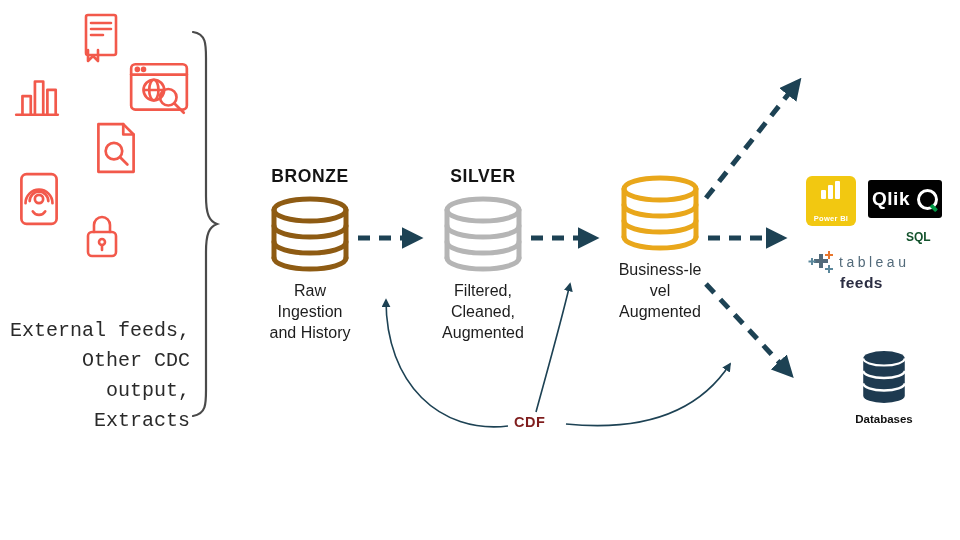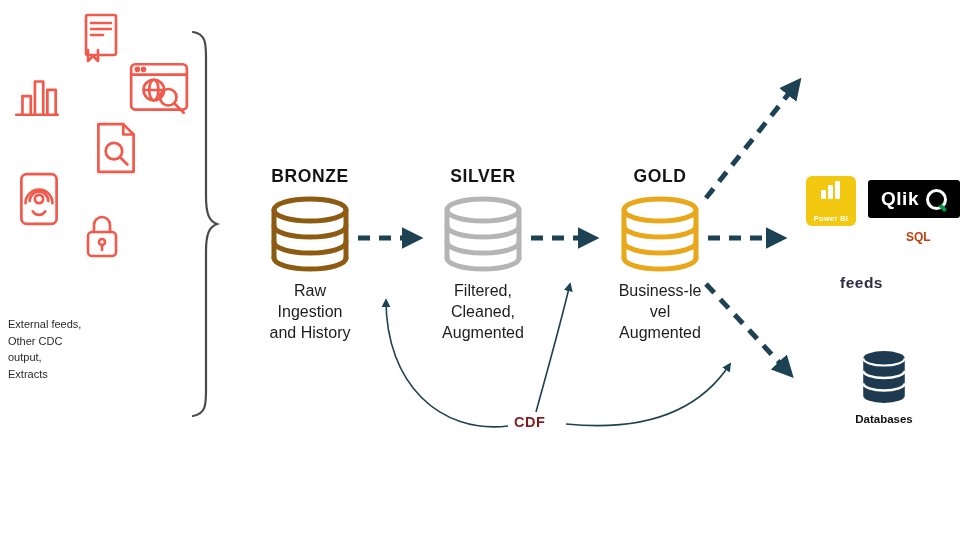--- a/index.html
+++ b/index.html
@@ -9,22 +9,22 @@
   .overlay{position:absolute;left:0;top:0;pointer-events:none;}
 
   .arrowhead{fill:var(--c-arrow);}
   .dash{stroke:var(--c-arrow);stroke-width:5;fill:none;stroke-dasharray:12 9;marker-end:url(#mBig);}
   .thin{stroke:var(--c-arrow);stroke-width:1.6;fill:none;marker-end:url(#mSmall);}
   .brace{stroke:var(--c-brace);stroke-width:2.2;fill:none;stroke-linecap:round;}
 
   .src-icon{color:var(--c-accent_red);}
   .src-icon svg{display:block;}
 
-  .sources-label{left:8px;top:316px;width:182px;text-align:left;font-size:11px;line-height:1.5;
-    font-weight:500;color:#2a2a2a;white-space:pre-line;}
+  .sources-label{left:8px;top:316px;width:182px;text-align:right;font-size:20px;line-height:1.5;
+    font-weight:500;color:#2a2a2a;white-space:pre-line;font-family:Liberation Mono, monospace;}
 
   .stage{position:absolute;width:116px;text-align:center;}
   .stage-title{font-weight:700;font-size:17.5px;letter-spacing:.6px;color:var(--c-ink);}
   .stage-sub{white-space:pre-line;font-size:16px;line-height:1.32;color:#1d1d1d;font-weight:500;margin-top:7px;}
   .cyl{display:block;margin:8px auto 0;}
   .cyl path,.cyl ellipse{fill:none;stroke:currentColor;stroke-width:5;stroke-linecap:round;}
   .cyl-bronze{color:var(--c-bronze);}
   .cyl-silver{color:var(--c-silver);}
   .cyl-gold{color:var(--c-gold);}
 
@@ -32,27 +32,27 @@
 
   .target{text-align:center;}
   .target-label{font-weight:700;color:#101010;}
   .kafka-label{font-size:12.5px;margin-top:4px;}
   .db-label{font-size:11.5px;margin-top:5px;}
 
   .bi-cluster{left:806px;top:172px;width:152px;height:130px;}
   .pbi-tile{position:absolute;left:0;top:4px;width:50px;height:50px;background:var(--c-powerbi_yellow);
     border-radius:6px;display:flex;flex-direction:column;align-items:center;justify-content:center;gap:14px;}
   .pbi-label{font-size:7.5px;font-weight:700;color:#fff;letter-spacing:.3px;}
-  .qlik-tile{position:absolute;left:62px;top:8px;width:92px;height:38px;background:var(--c-qlik_black);
+  .qlik-tile{position:absolute;left:62px;top:8px;width:74px;height:38px;background:var(--c-qlik_black);
     border-radius:3px;display:flex;align-items:center;justify-content:center;gap:7px;}
   .qlik-word{color:#fff;font-weight:700;font-size:19px;letter-spacing:.5px;}
   .q-ring{width:15px;height:15px;border:3.5px solid #fff;border-radius:50%;position:relative;}
   .q-ring::after{content:"";position:absolute;right:-3px;bottom:-3px;width:8px;height:3.5px;
     background:var(--c-qlik_green);transform:rotate(45deg);border-radius:1px;}
-  .sql-label{position:absolute;left:100px;top:58px;font-size:12px;font-weight:700;color:#c2410c;}
+  .sql-label{position:absolute;left:100px;top:58px;font-size:12px;font-weight:700;color:#14532d;}
   .tableau-row{position:absolute;left:2px;top:78px;display:flex;align-items:center;gap:5px;}
   .tableau-word{font-size:14px;font-weight:500;color:var(--c-tableau_slate);letter-spacing:3.5px;}
   .looker-word{position:absolute;left:34px;top:102px;font-size:15.5px;font-weight:600;
     color:var(--c-looker_ink);letter-spacing:.5px;}
 
   .kafka-block{left:828px;top:18px;width:70px;}
   .db-block{left:832px;top:350px;width:64px;margin-left:20px;}
 </style>
 </head>
 <body>
@@ -170,21 +170,20 @@
       <path d="M6 31 A36 11 0 0 0 78 31"></path>
       <path d="M6 47 A36 11 0 0 0 78 47"></path>
       <path d="M6 63 A36 11 0 0 0 78 63"></path>
     </svg>
     <div class="stage-sub">Raw
 Ingestion
 and History</div>
   </div>
 
   <div class="stage" style="left:602px;top:166px">
-    <div class="stage-title">GOLD</div>
     <svg class="cyl cyl-gold" width="84" height="78" viewBox="0 0 84 78">
       <ellipse cx="42" cy="15" rx="36" ry="11"></ellipse>
       <path d="M6 15 V63"></path>
         <path d="M78 15 V63"></path>
       <path d="M6 31 A36 11 0 0 0 78 31"></path>
       <path d="M6 47 A36 11 0 0 0 78 47"></path>
       <path d="M6 63 A36 11 0 0 0 78 63"></path>
     </svg>
     <div class="stage-sub">Business-le
 vel
@@ -205,20 +204,29 @@
       <span class="pbi-label">Power BI</span>
     </div>
 
     <div class="qlik-tile">
       <span class="qlik-word">Qlik</span>
       <span class="q-ring"></span>
     </div>
 
     <span class="sql-label">SQL</span>
 
+    <div class="tableau-row">
+      <svg width="26" height="24" viewBox="0 0 26 24">
+        <path d="M11 4 h4 v5 h5 v4 h-5 v5 h-4 v-5 h-5 v-4 h5 z" fill="var(--c-tableau_slate)"></path>
+        <path d="M20 1 h2 v3 h3 v2 h-3 v3 h-2 v-3 h-3 v-2 h3 z" fill="var(--c-tableau_orange)"></path>
+        <path d="M20 15 h2 v3 h3 v2 h-3 v3 h-2 v-3 h-3 v-2 h3 z" fill="var(--c-tableau_blue)"></path>
+        <path d="M3 8 h2 v2.5 h2.5 v2 h-2.5 v2.5 h-2 v-2.5 h-2.5 v-2 h2.5 z" fill="var(--c-tableau_blue)"></path>
+      </svg>
+      <span class="tableau-word">tableau</span>
+    </div>
 
     <span class="looker-word">feeds</span>
   </div>
 
   <div class="abs target db-block">
     <svg width="46" height="54" viewBox="0 0 44 52">
       <path d="M2 8 V44 a20 7 0 0 0 40 0 V8" fill="var(--c-database_navy)"></path>
       <ellipse cx="22" cy="8" rx="20" ry="7" fill="var(--c-database_navy)"></ellipse>
       <path d="M2 8 A20 7 0 0 0 42 8" fill="none" stroke="#fff" stroke-width="2"></path>
       <path d="M2 20 A20 7 0 0 0 42 20" fill="none" stroke="#fff" stroke-width="2.4"></path>

